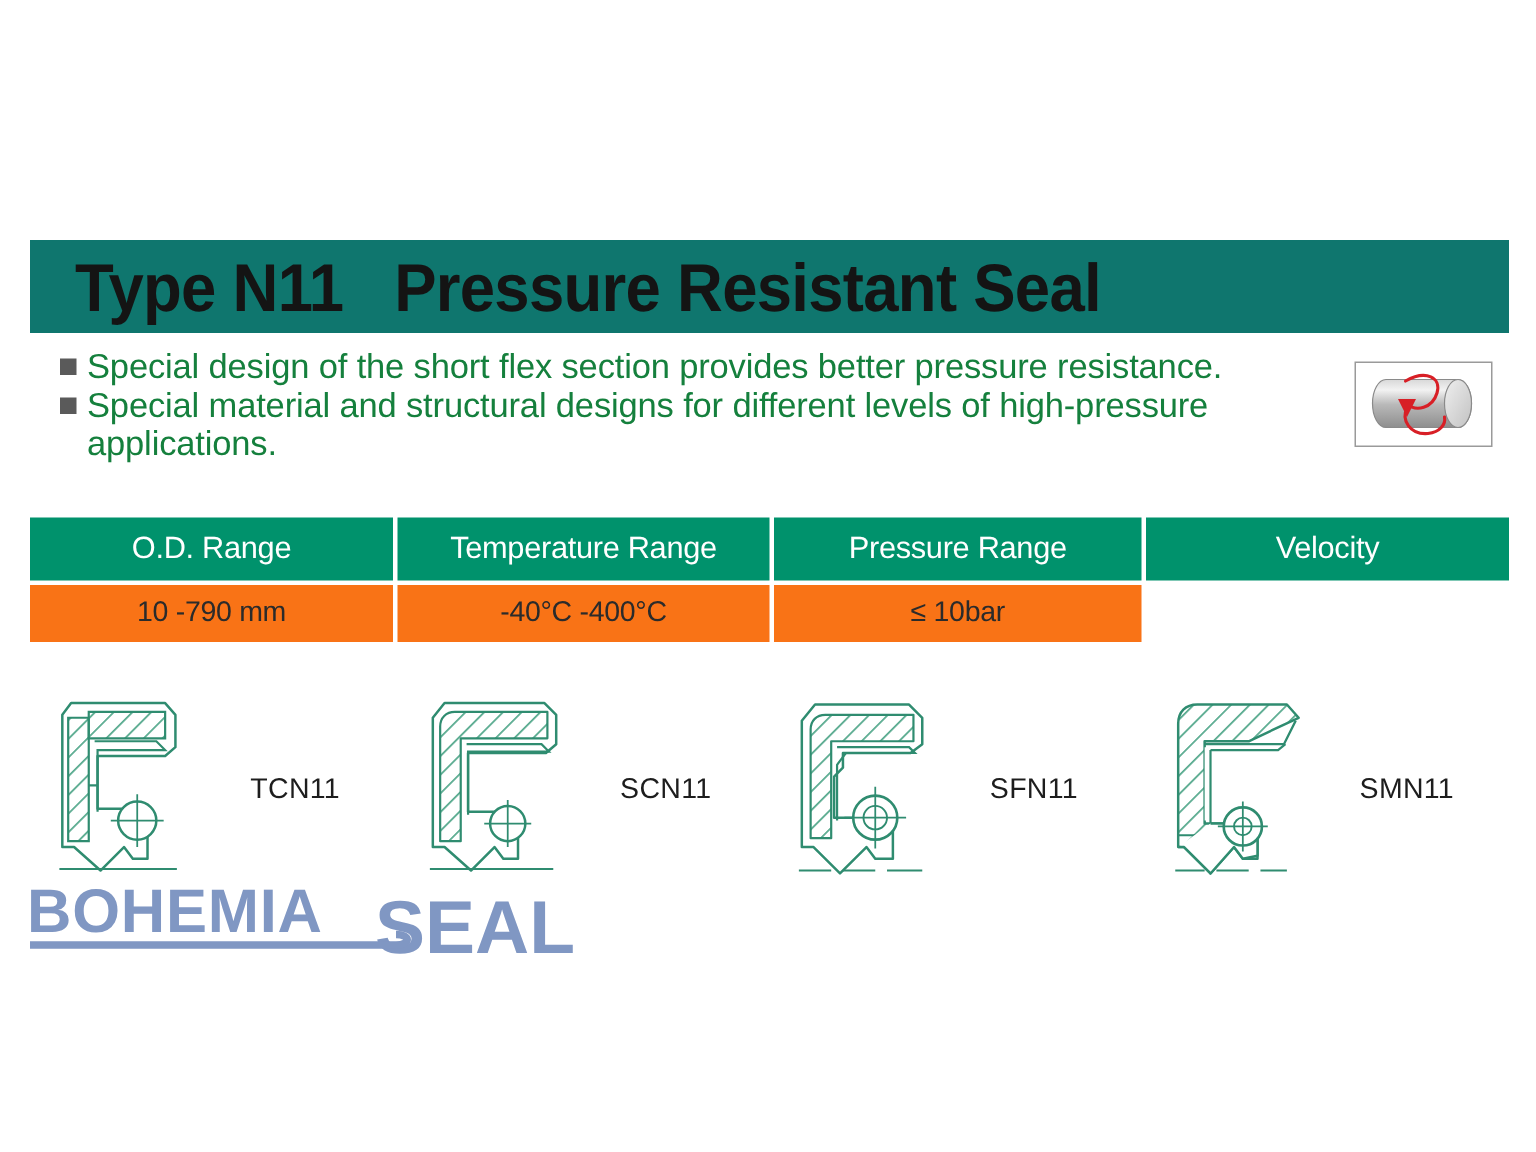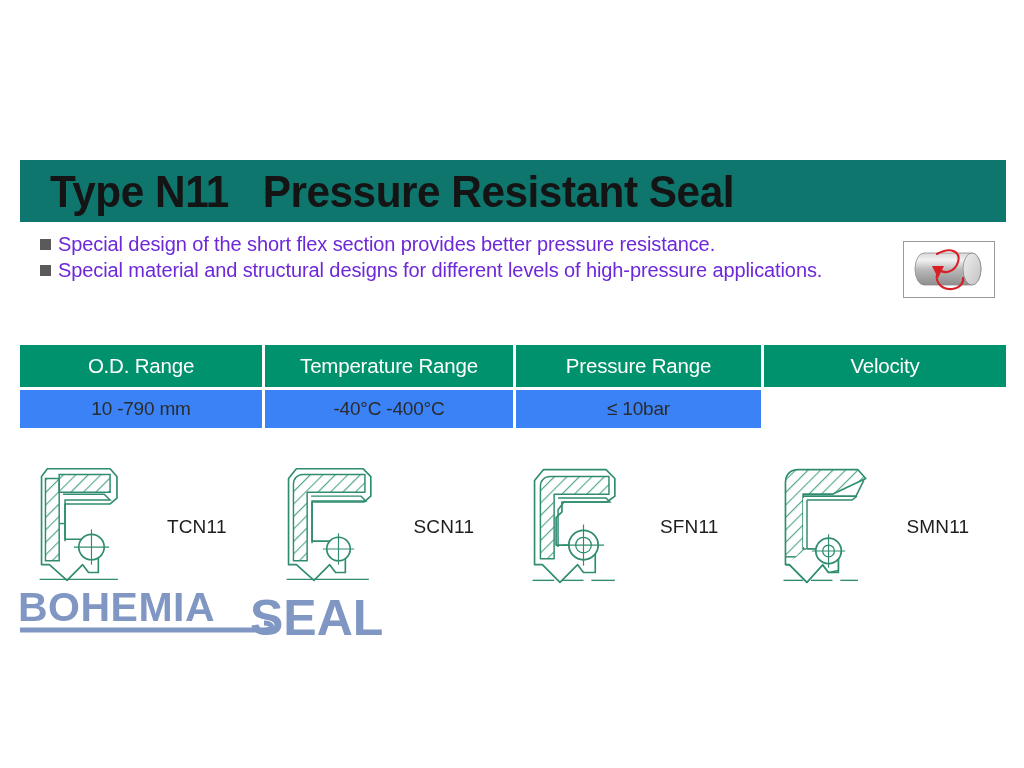--- a/index.html
+++ b/index.html
@@ -53,22 +53,22 @@
   }
   .bullet-marker {
     width: 11px;
     height: 11px;
     background: #5a5a5a;
     flex: 0 0 11px;
     margin-top: 7px;
     margin-right: 7px;
   }
   .bullet-text {
-    font-size: 20px;
-    color: #6d28d9;
+    font-size: 23px;
+    color: #15803d;
     line-height: 25px;
     letter-spacing: -0.1px;
   }
 
   
   #rotation-icon-box {
     position: absolute;
     left: 903px;
     top: 241px;
     width: 92px;
@@ -98,21 +98,21 @@
     text-align: left;
   }
   .th-cell {
     background: #00926c;
     color: #ffffff;
     height: 42px;
     font-size: 20.5px;
     letter-spacing: -0.2px;
   }
   .td-cell {
-    background: #3b82f6;
+    background: #f97316;
     color: #2b2b2b;
     height: 38px;
     font-size: 19px;
     letter-spacing: -0.2px;
   }
   .col-0 { flex: 0 0 242px; }
   .col-1 { flex: 0 0 248px; }
   .col-2 { flex: 0 0 245px; }
   .col-3 { flex: 1 1 auto; }
 

